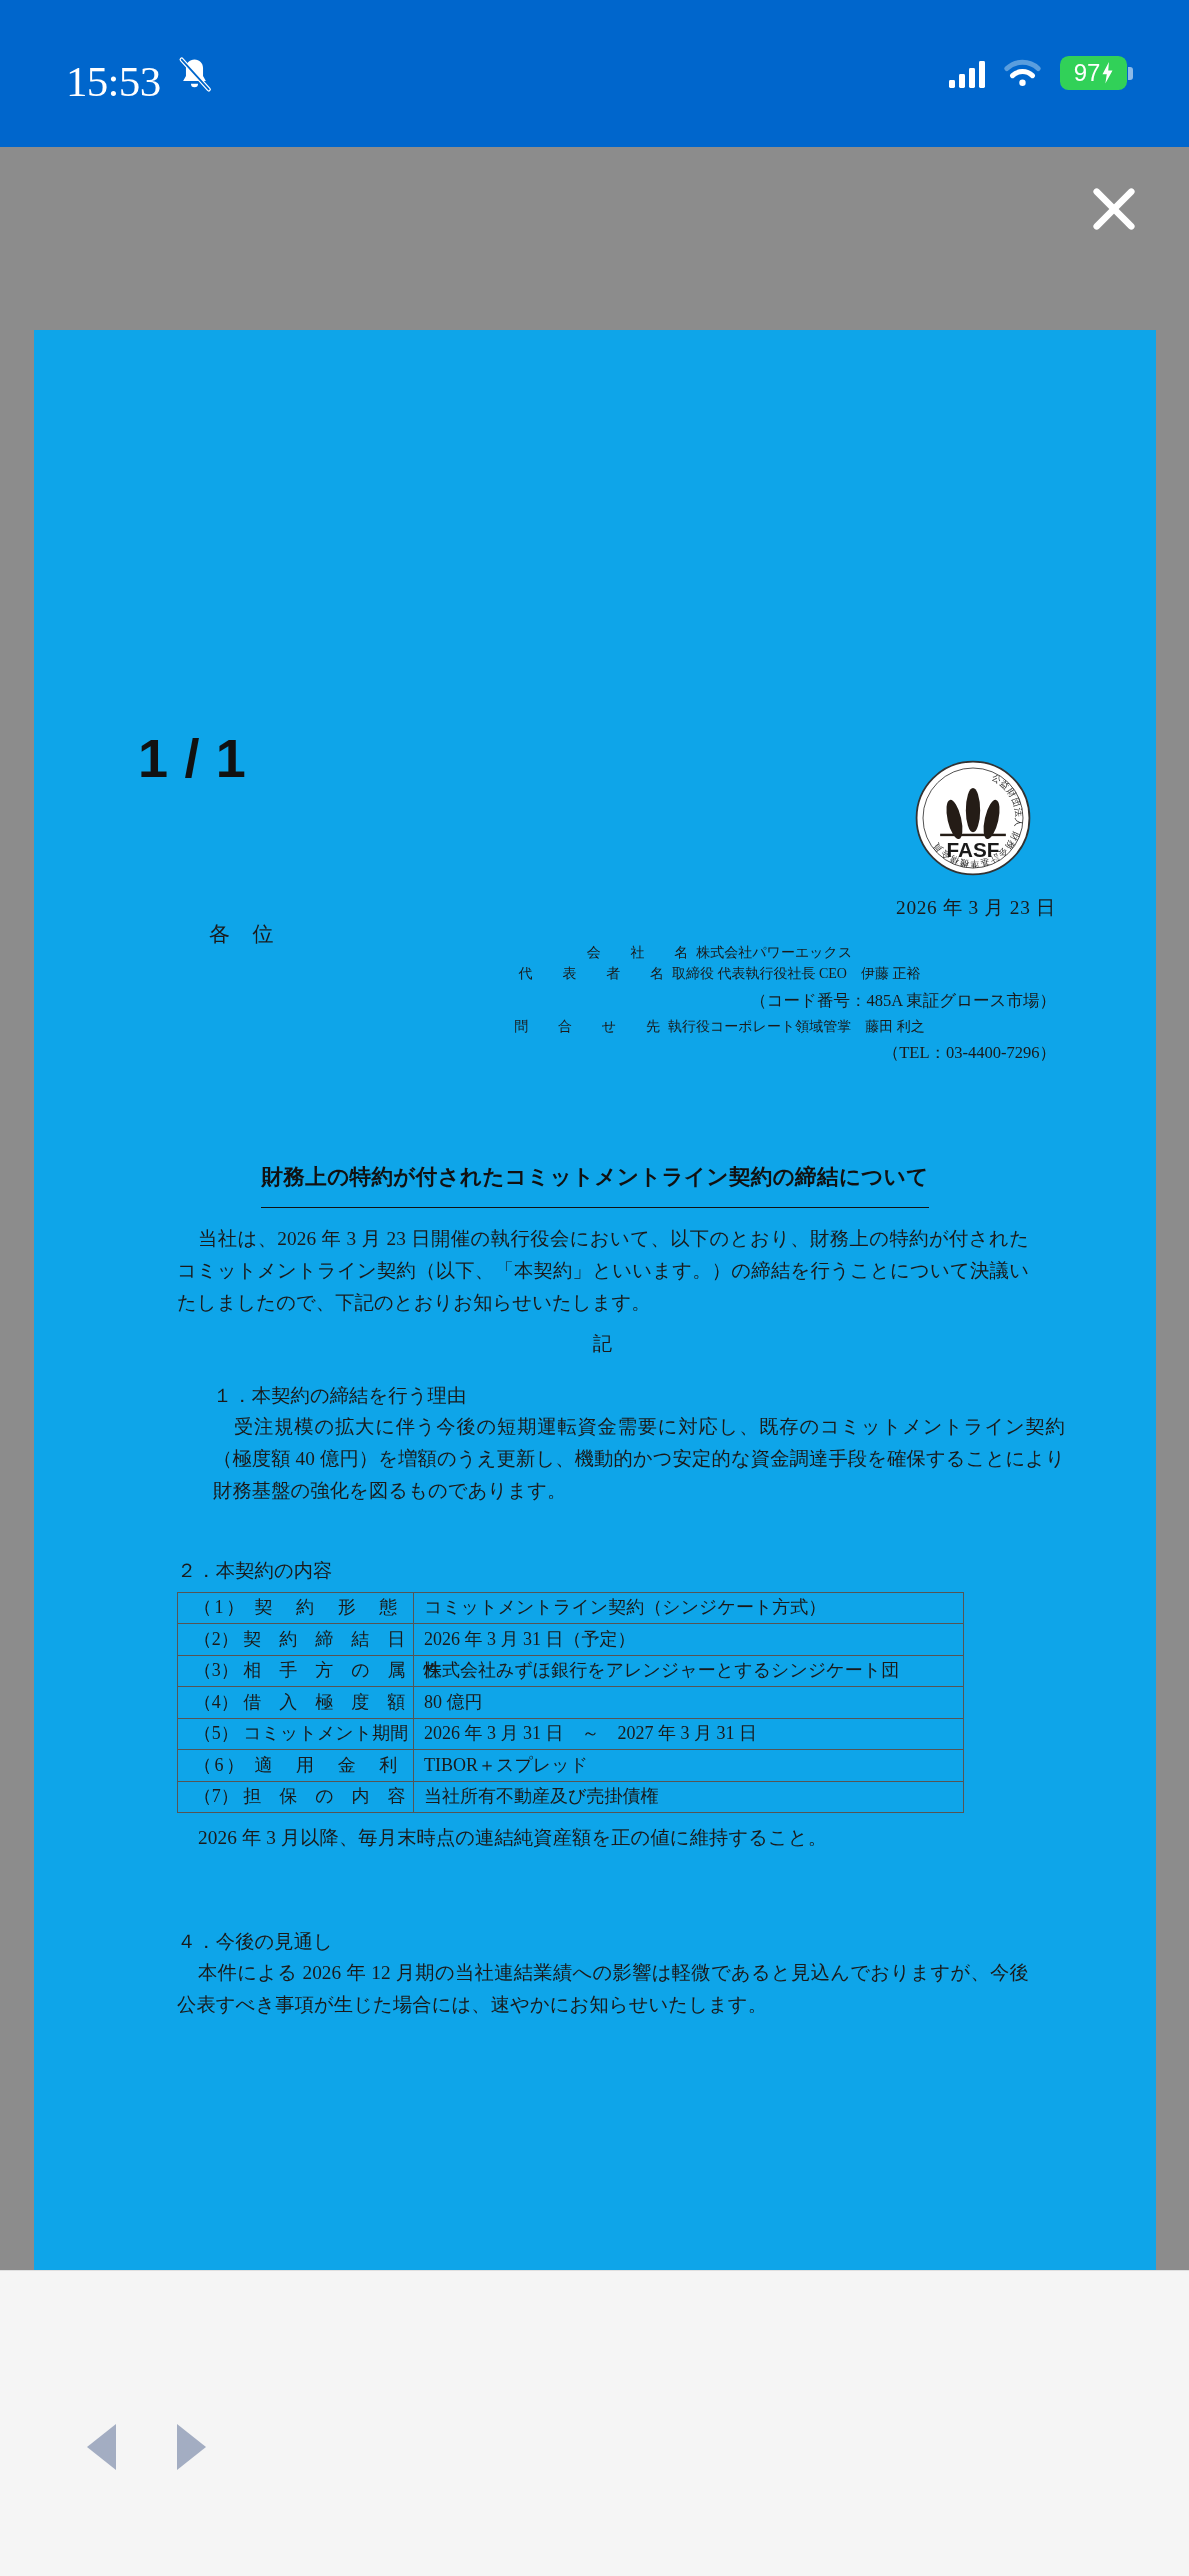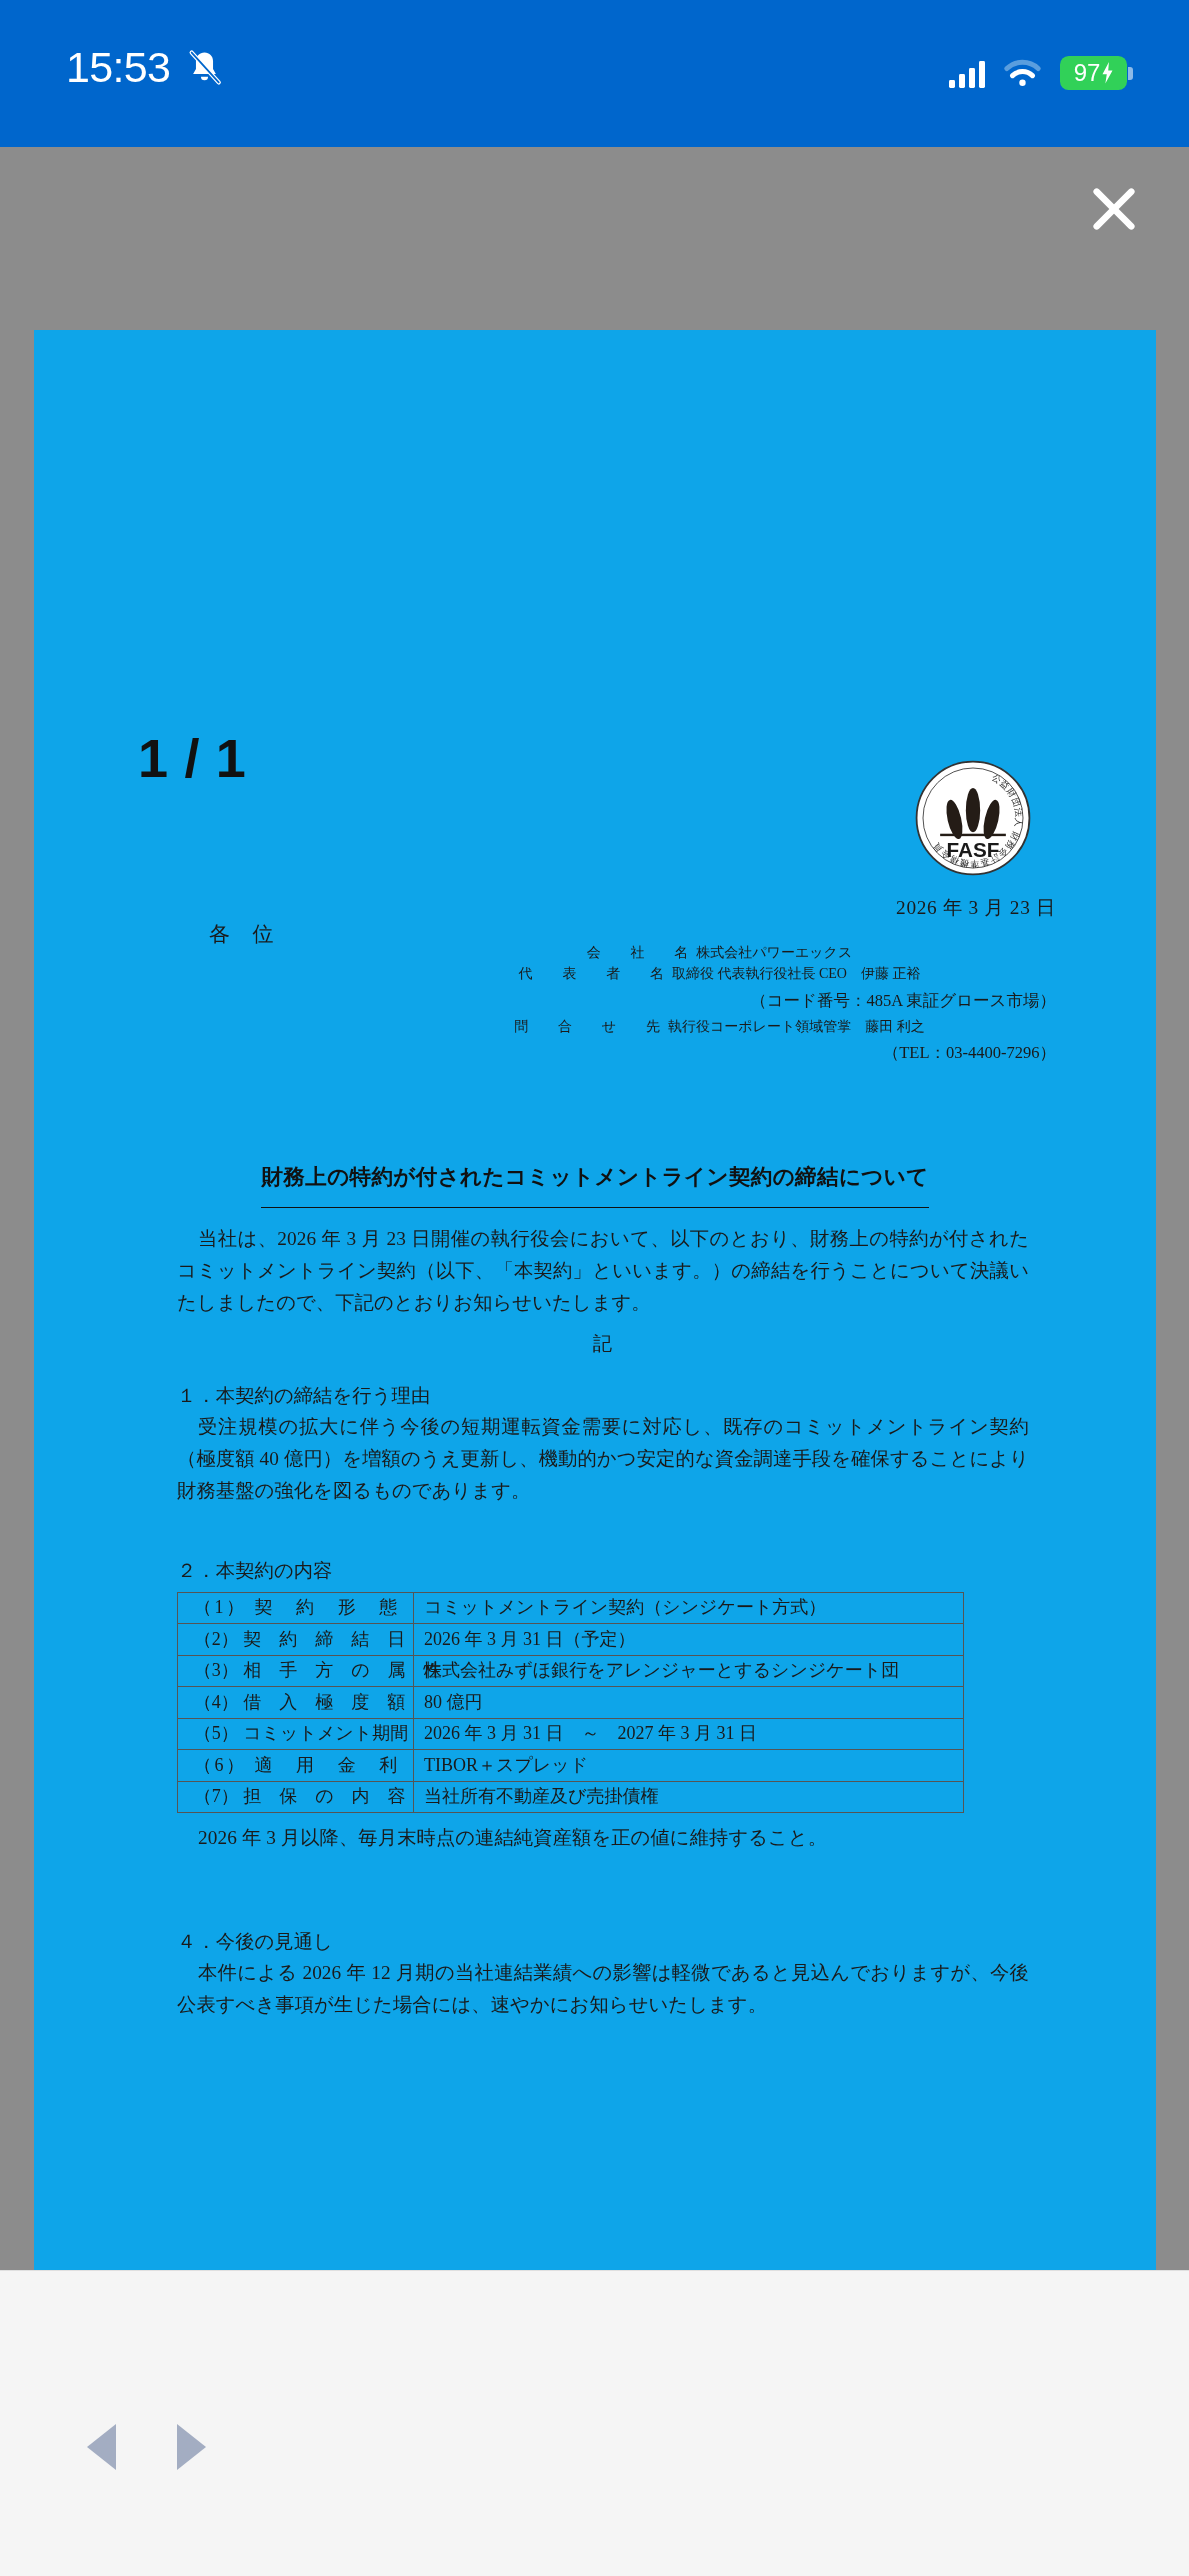--- a/index.html
+++ b/index.html
@@ -27,25 +27,26 @@
   }
   .status-left {
     position: absolute;
     left: 66px; top: 46px;
     display: flex;
     align-items: center;
     gap: 15.7px;
   }
   .status-time {
     color: #ffffff;
-    font-family: Liberation Sans, sans-serif;
+    font-family: Liberation Serif, serif;
     font-size: 43px;
     font-weight: 400;
     letter-spacing: -0.7px;
     line-height: 1;
+    margin-top: 14px;
   }
   .bell-muted { width: 37px; height: 39px; display: block; }
   .status-right {
     position: absolute;
     right: 57px; top: 56px;
     display: flex;
     align-items: center;
     gap: 18.6px;
   }
   .signal { display: flex; align-items: flex-end; gap: 3.6px; height: 29px; }
@@ -354,21 +355,21 @@
       </div>
 
       <div class="body-col" style="top:893px;">
         <div class="para indent1">当社は、2026 年 3 月 23 日開催の執行役会において、以下のとおり、財務上の特約が付されたコミットメントライン契約（以下、「本契約」といいます。）の締結を行うことについて決議いたしましたので、下記のとおりお知らせいたします。</div>
       </div>
 
       <div class="body-col" style="top:1000px;">
         <div class="center-mark">記</div>
       </div>
 
-      <div class="body-col" style="top:1050px;">
+      <div class="body-col" style="top:1050px;margin-left:36px;">
         <div class="sec-head">１．本契約の締結を行う理由</div>
         <div class="sec-body indent1">受注規模の拡大に伴う今後の短期運転資金需要に対応し、既存のコミットメントライン契約（極度額 40 億円）を増額のうえ更新し、機動的かつ安定的な資金調達手段を確保することにより財務基盤の強化を図るものであります。</div>
       </div>
 
       <div class="body-col" style="top:1225px;">
         <div class="sec-head">２．本契約の内容</div>
         <table class="tbl" style="margin-top:5.7px;">
           <tbody>
             <tr>
               <td class="k">

